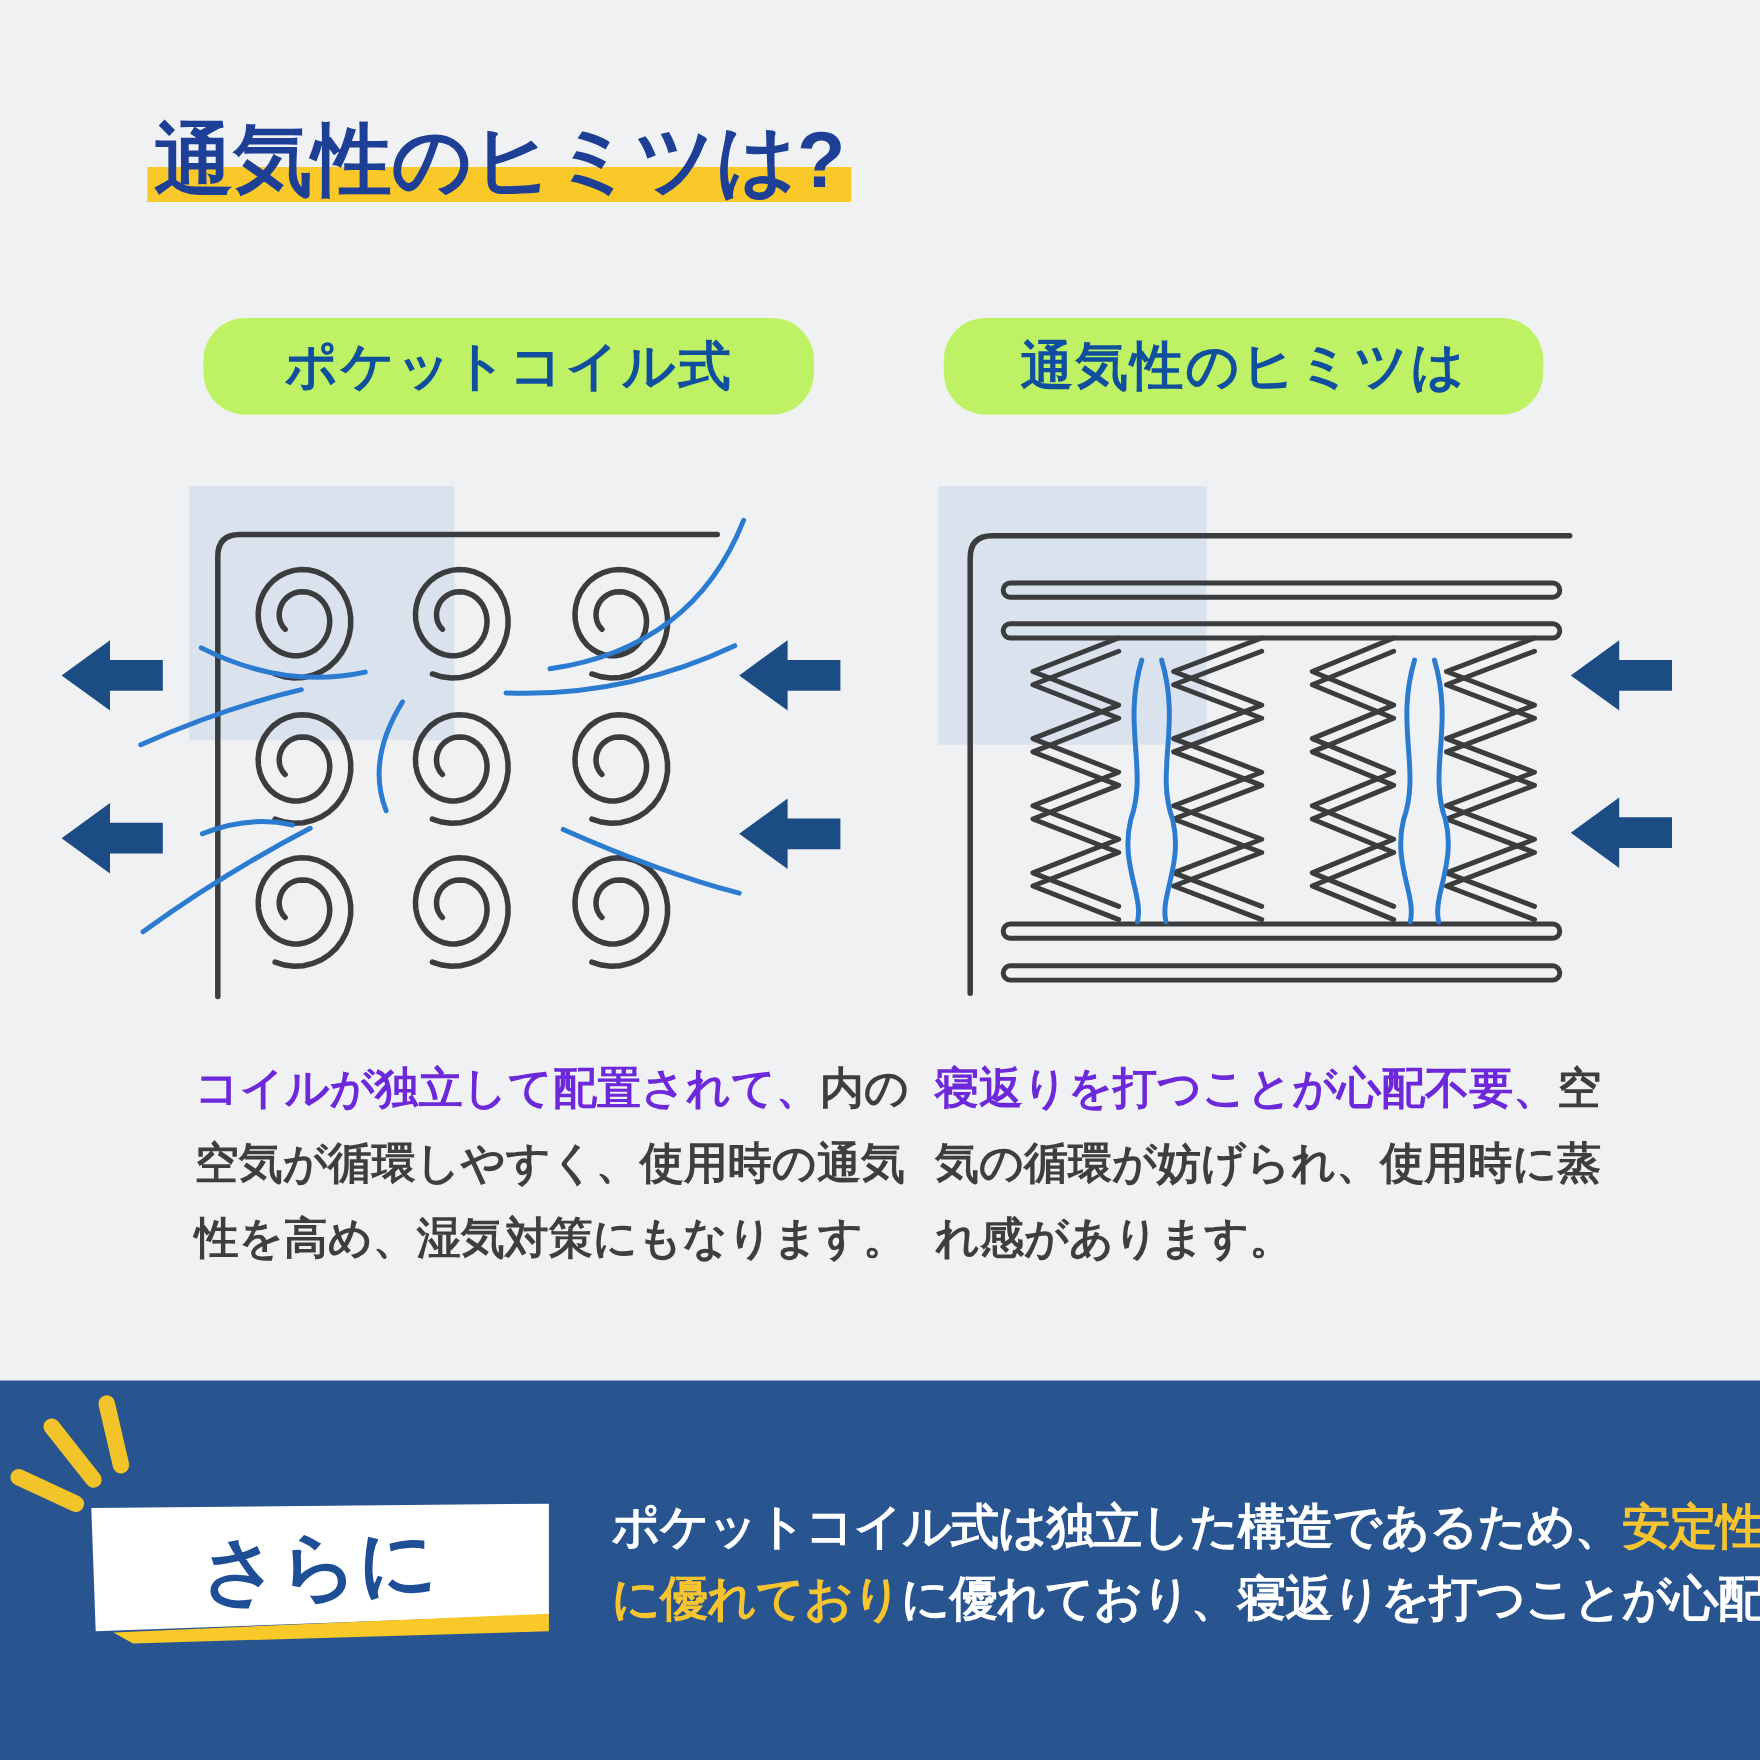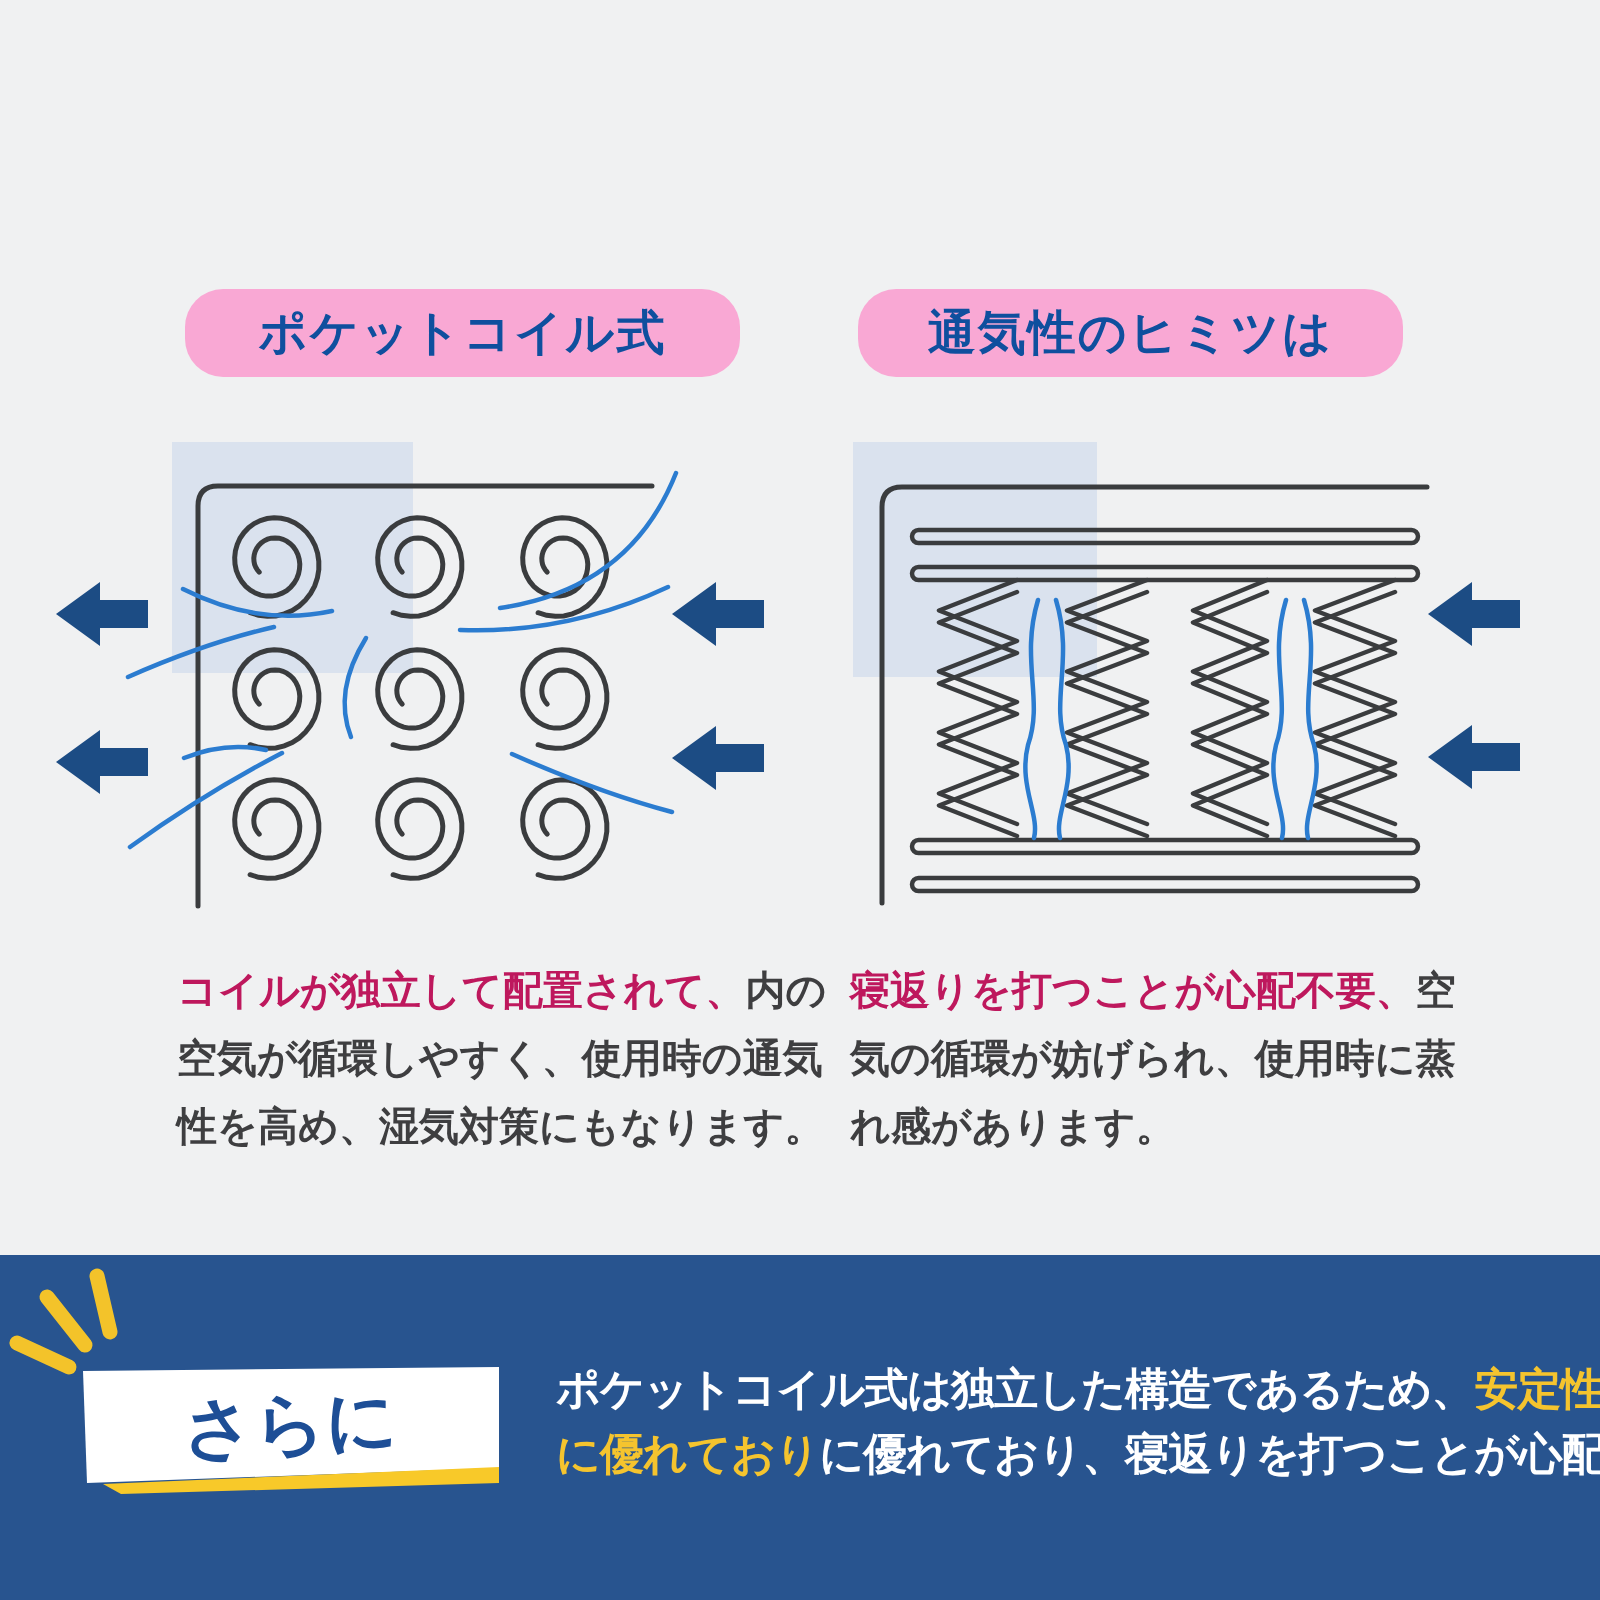--- a/index.html
+++ b/index.html
@@ -15,51 +15,52 @@
     font-weight:800;font-size:72px;line-height:104px;white-space:nowrap;
   }
   #title-hl{
     color:#1e3f96;
     background:linear-gradient(to bottom,transparent 56%,#f8c929 56%,#f8c929 86%,transparent 86%);
     padding:0 6px;
   }
   #title-rest{color:#3f3f41;}
   
   .pill{
-    height:88px;border-radius:38px;background:#f9a8d4;
+    height:88px;border-radius:38px;background:#bef264;
     display:flex;align-items:center;justify-content:center;
     color:#0f4f9e;font-weight:800;font-size:48px;letter-spacing:2px;
   }
   #pill-pocket{left:185px;top:289px;width:555px;}
   #pill-bonnell{left:858px;top:289px;width:545px;}
   
   #diagram{left:0;top:420px;width:1600px;height:500px;}
   
   .desc{
     font-size:40px;line-height:68px;font-weight:600;color:#3e3e40;
     letter-spacing:0px;
   }
-  .desc .lead{color:#be185d;font-weight:700;}
+  .desc .lead{color:#6d28d9;font-weight:700;}
   #desc-pocket{left:177px;top:956px;width:680px;}
   #desc-bonnell{left:850px;top:956px;width:635px;}
   
   #footer-band{left:0;top:1255px;width:1600px;height:345px;background:#28548f;}
   #badge-svg{left:0px;top:1258px;width:580px;height:280px;}
   .footer-line{
     left:556px;white-space:nowrap;color:#ffffff;
     font-size:44px;font-weight:700;letter-spacing:-1px;line-height:66px;
   }
   #footer-line1{top:1356px;}
   #footer-line2{top:1421px;}
   .footer-line .em{color:#f5c42e;}
 </style>
 </head>
 <body>
 
 <div class="abs" id="title-row">
+  <span id="title-hl">通気性のヒミツは?</span>
 </div>
 
 <div class="abs pill" id="pill-pocket">
   <span>ポケットコイル式</span>
 </div>
 <div class="abs pill" id="pill-bonnell">
   <span>通気性のヒミツは</span>
 </div>
 
 <svg class="abs" id="diagram" viewBox="0 420 1600 500">

